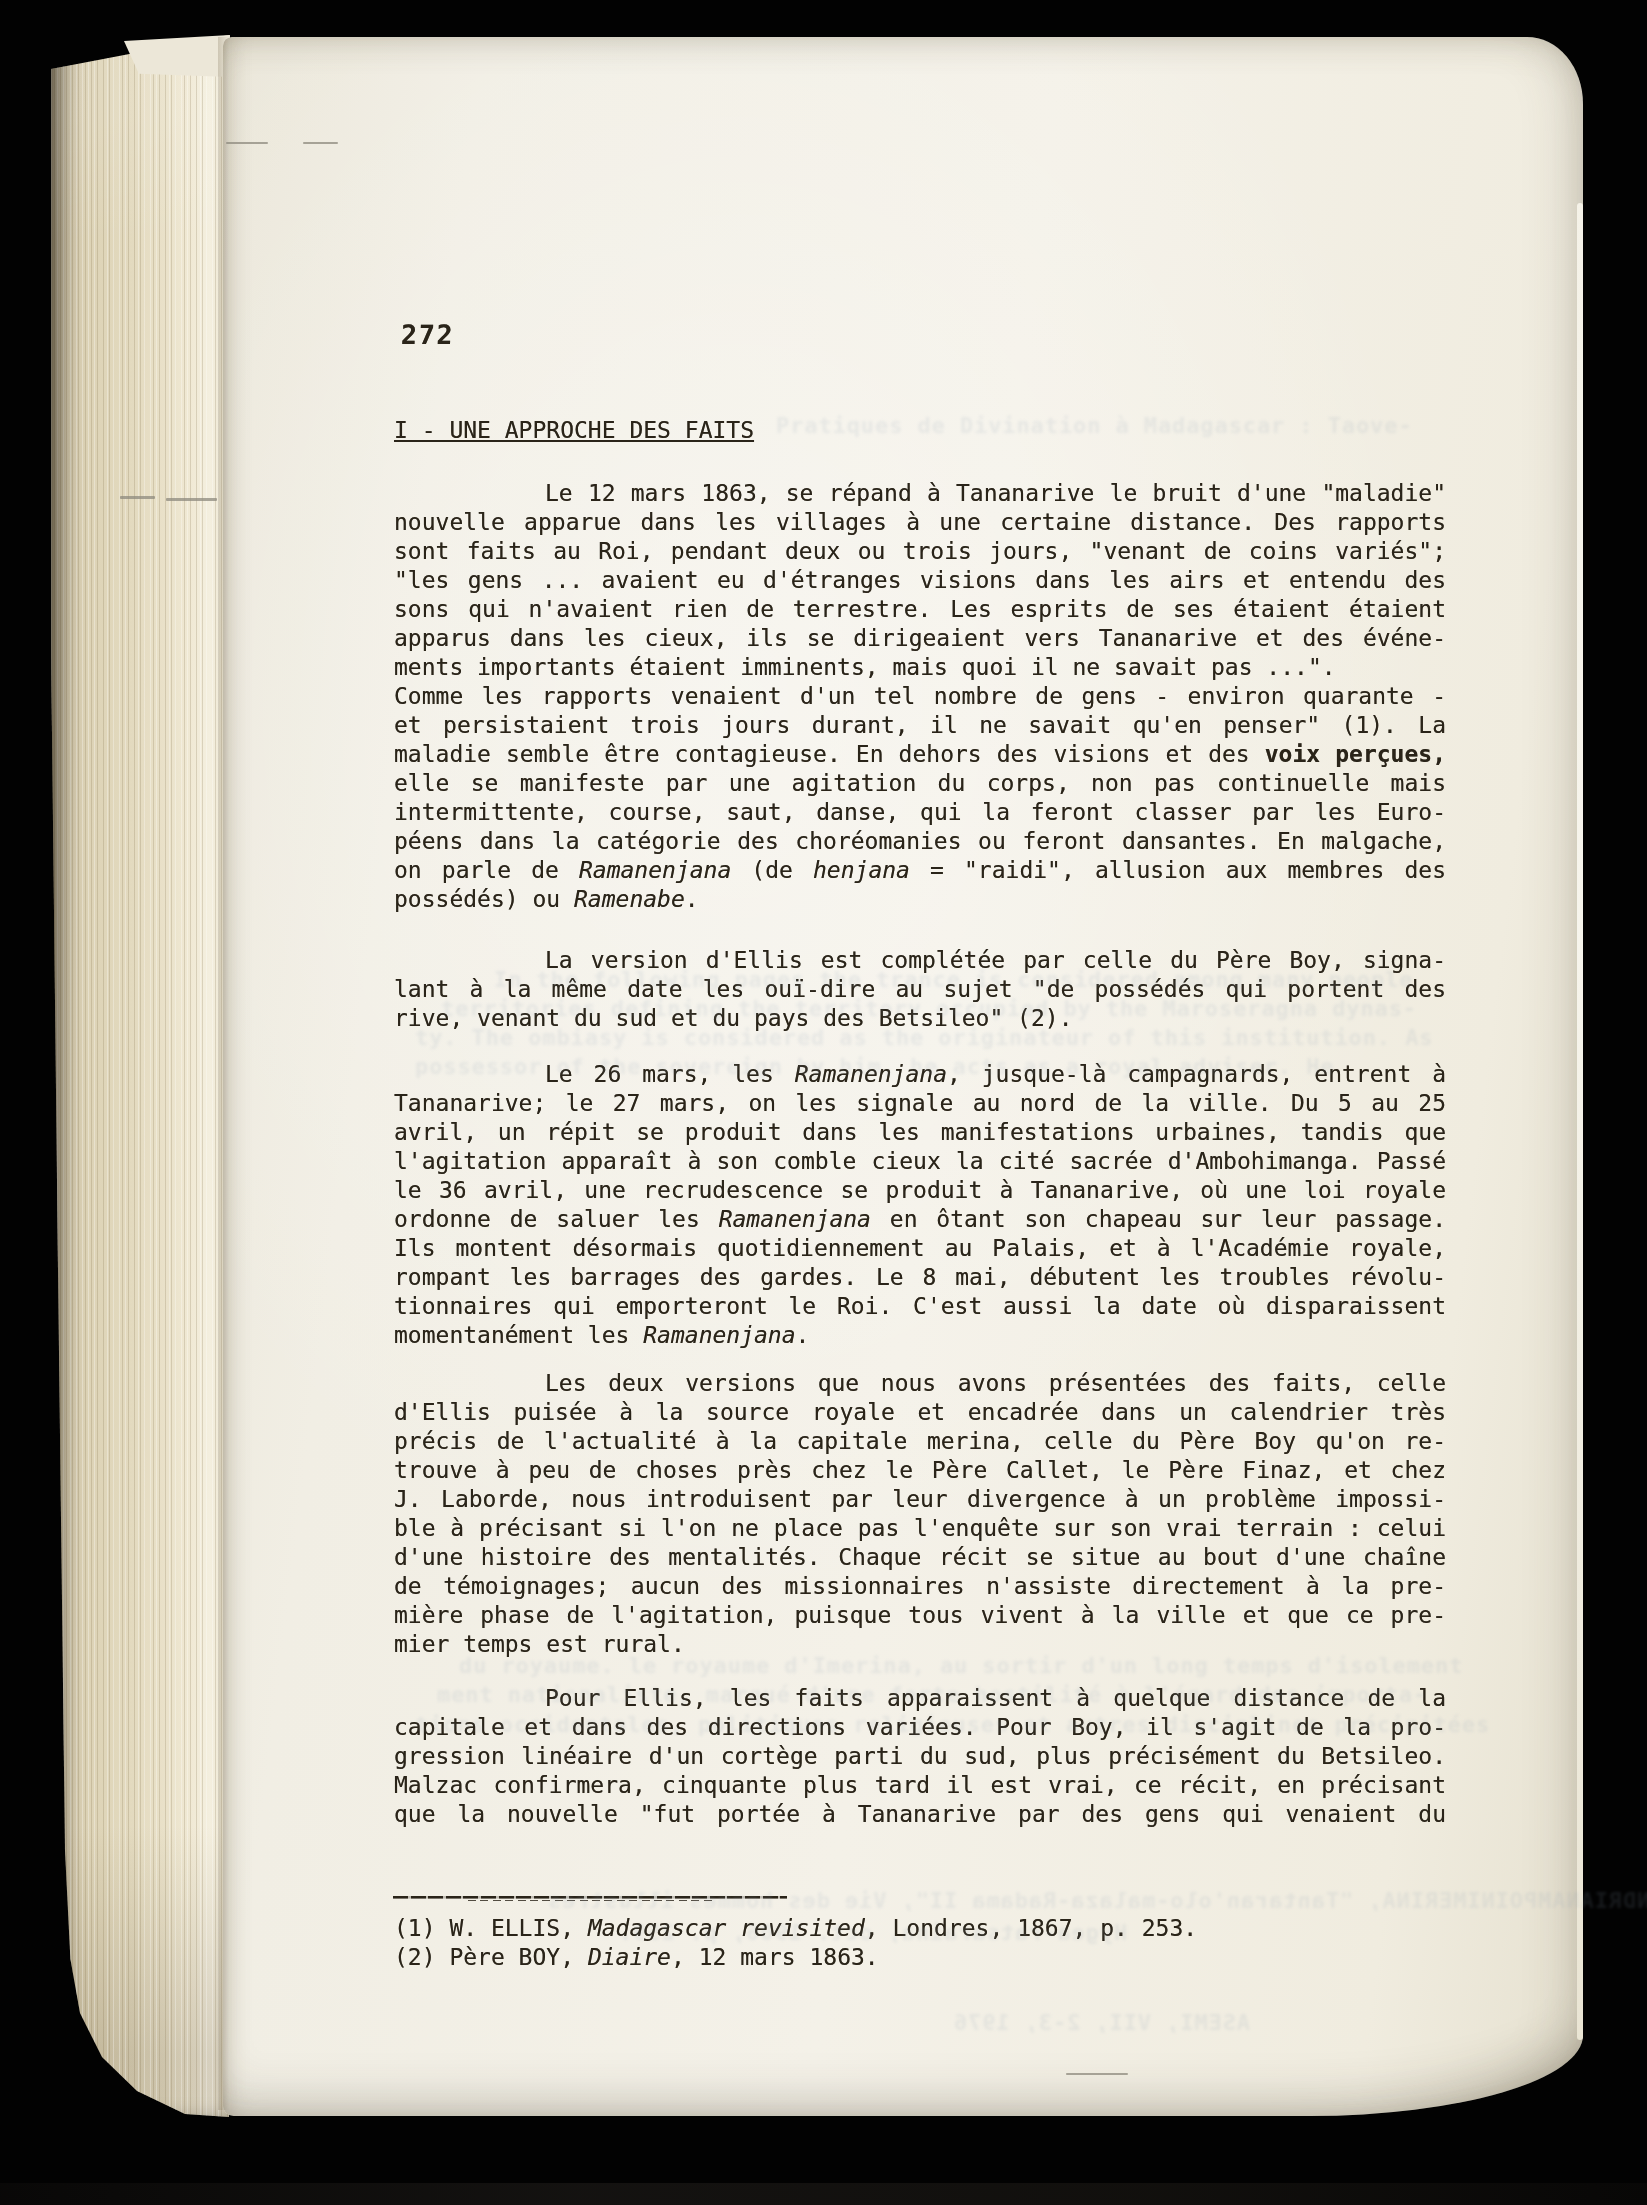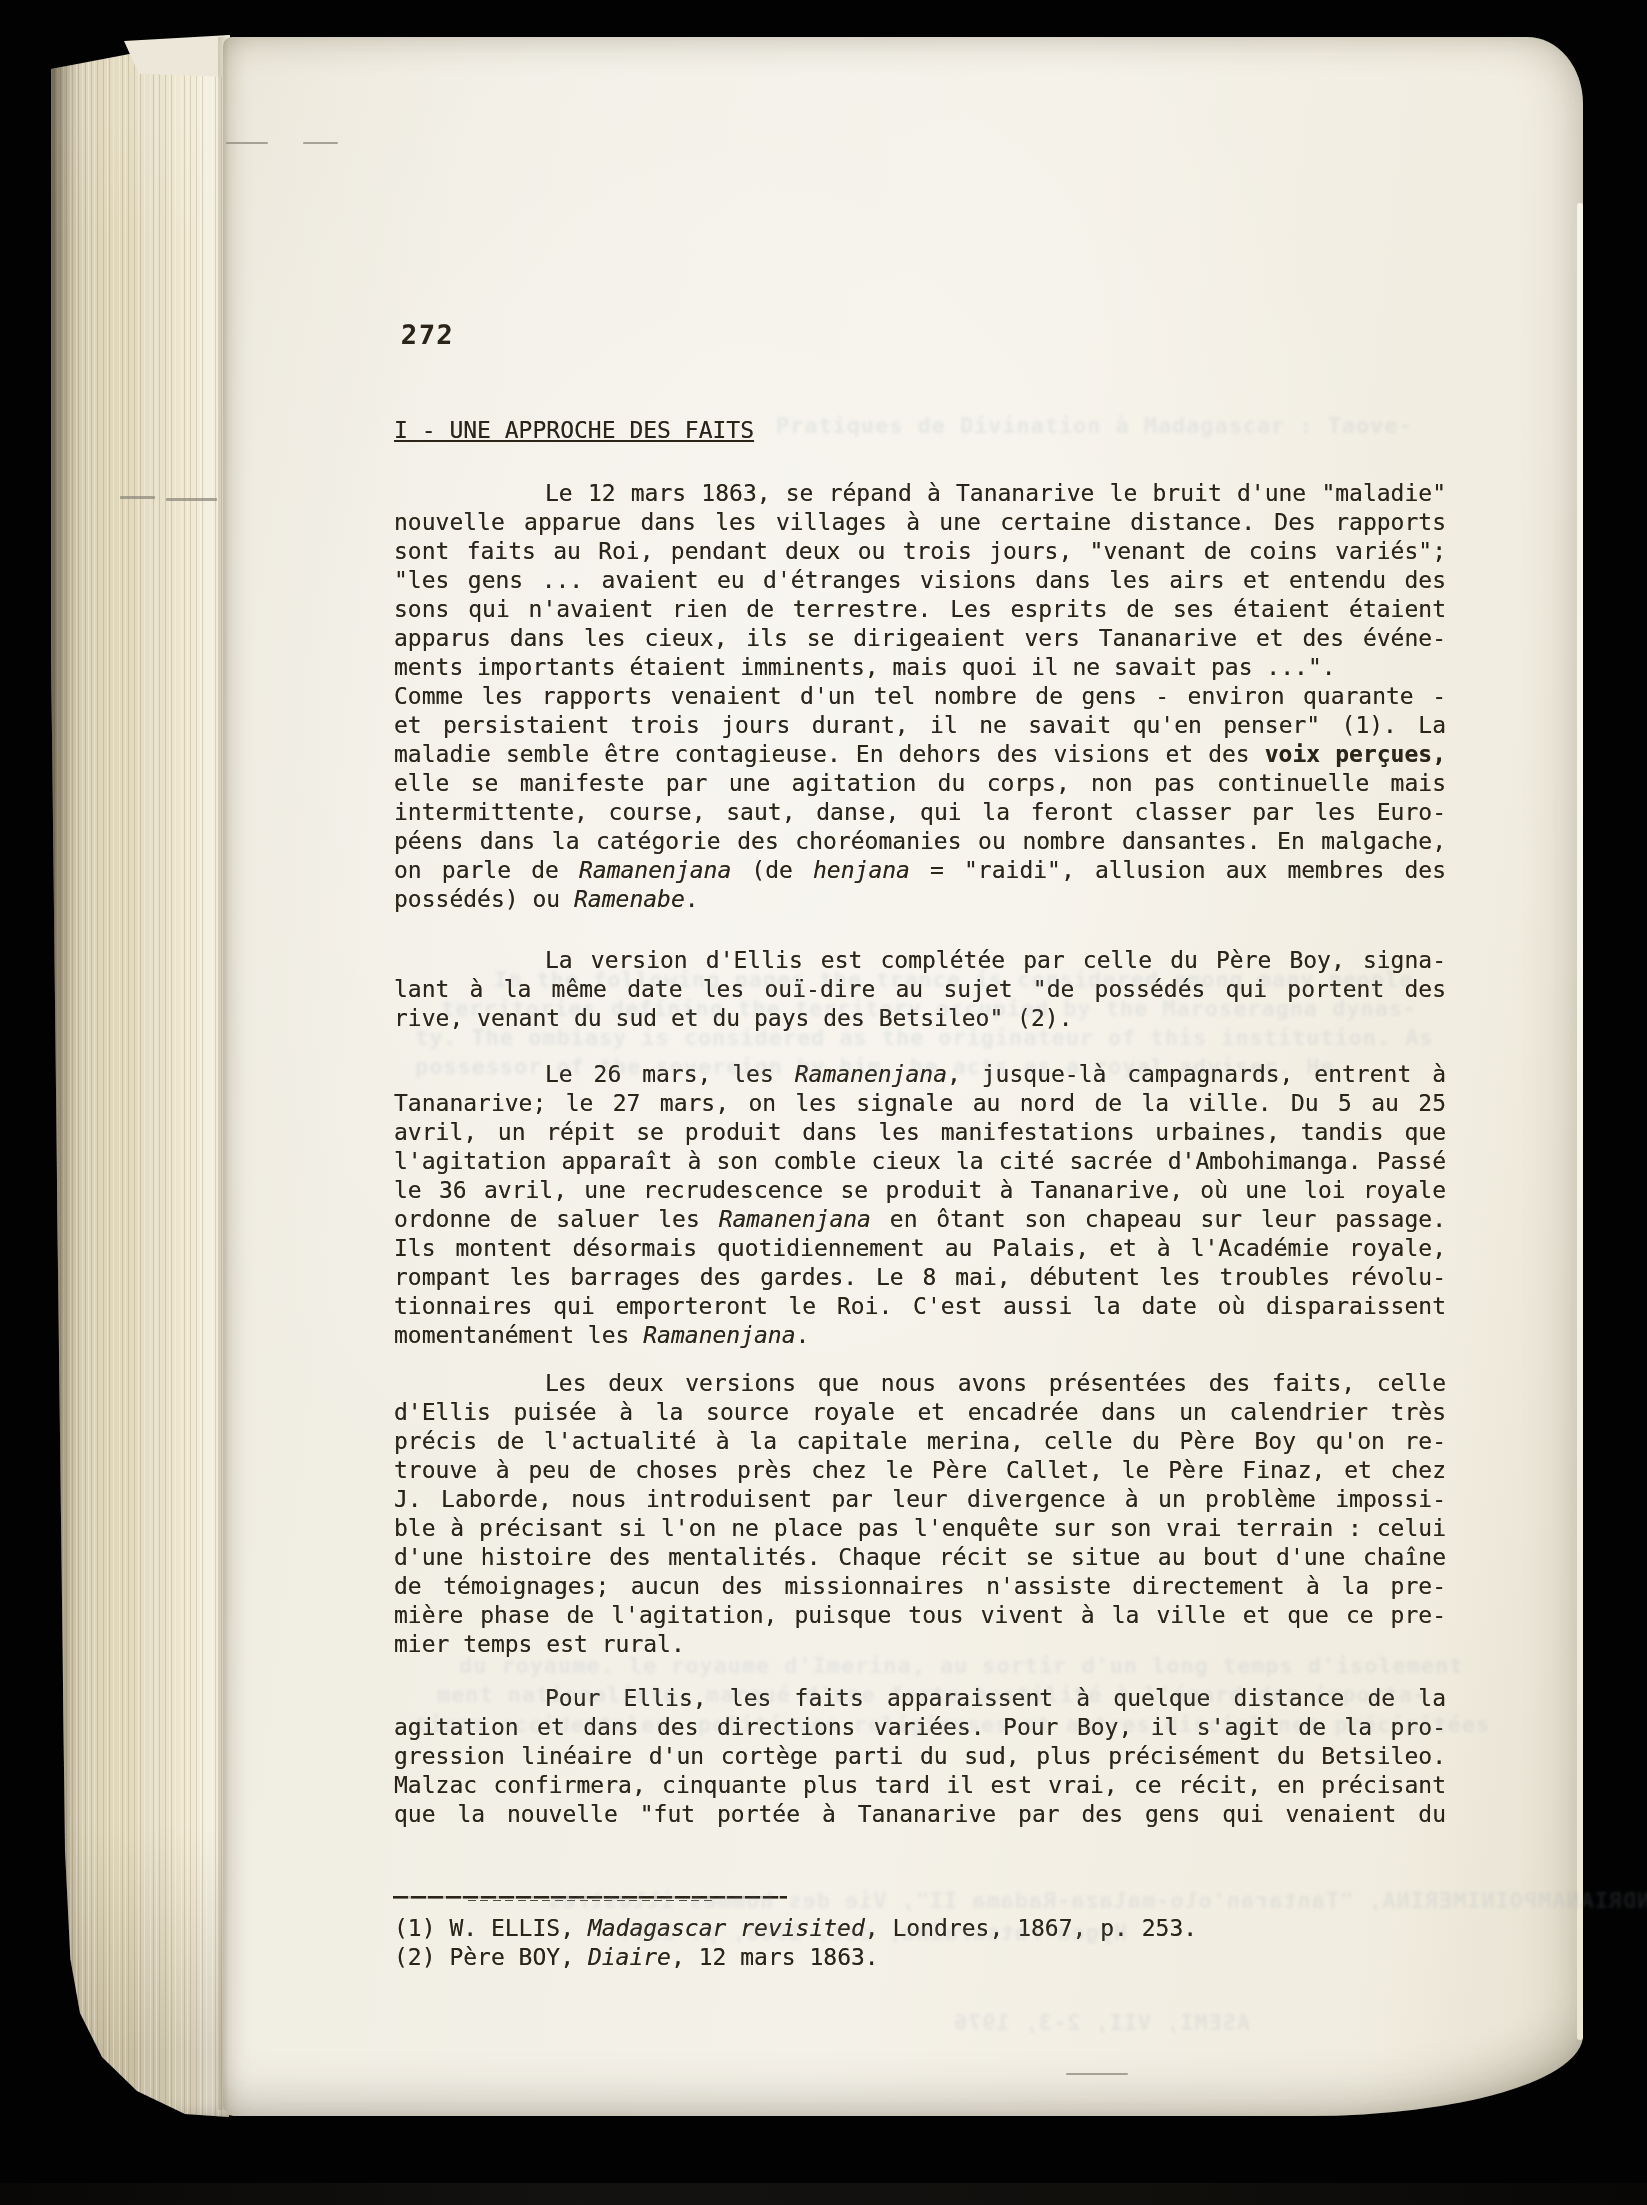--- a/index.html
+++ b/index.html
@@ -110,21 +110,21 @@
         <div class="line">sont faits au Roi, pendant deux ou trois jours, "venant de coins variés";</div>
         <div class="line">"les gens ... avaient eu d'étranges visions dans les airs et entendu des</div>
         <div class="line">sons qui n'avaient rien de terrestre. Les esprits de ses étaient étaient</div>
         <div class="line">apparus dans les cieux, ils se dirigeaient vers Tananarive et des événe-</div>
         <div class="line short">ments importants étaient imminents, mais quoi il ne savait pas ...".</div>
         <div class="line">Comme les rapports venaient d'un tel nombre de gens - environ quarante -</div>
         <div class="line">et persistaient trois jours durant, il ne savait qu'en penser" (1). La</div>
         <div class="line">maladie semble être contagieuse. En dehors des visions et des <span class="bd">voix perçues,</span></div>
         <div class="line">elle se manifeste par une agitation du corps, non pas continuelle mais</div>
         <div class="line">intermittente, course, saut, danse, qui la feront classer par les Euro-</div>
-        <div class="line">péens dans la catégorie des choréomanies ou nombre dansantes. En malgache,</div>
+        <div class="line">péens dans la catégorie des choréomanies ou feront dansantes. En malgache,</div>
         <div class="line">on parle de <span class="it">Ramanenjana</span> (de <span class="it">henjana</span> = "raidi", allusion aux membres des</div>
         <div class="line short">possédés) ou <span class="it">Ramenabe</span>.</div>
       </div>
       <div class="para" style="margin-bottom: 26.5px;">
         <div class="line indent">La version d'Ellis est complétée par celle du Père Boy, signa-</div>
         <div class="line">lant à la même date les ouï-dire au sujet "de possédés qui portent des</div>
         <div class="line short">rive, venant du sud et du pays des Betsileo" (2).</div>
       </div>
       <div class="para" style="margin-bottom: 19.4px;">
         <div class="line indent">Le 26 mars, les <span class="it">Ramanenjana</span>, jusque-là campagnards, entrent à</div>
@@ -145,21 +145,21 @@
         <div class="line">trouve à peu de choses près chez le Père Callet, le Père Finaz, et chez</div>
         <div class="line">J. Laborde, nous introduisent par leur divergence à un problème impossi-</div>
         <div class="line">ble à précisant si l'on ne place pas l'enquête sur son vrai terrain : celui</div>
         <div class="line">d'une histoire des mentalités. Chaque récit se situe au bout d'une chaîne</div>
         <div class="line">de témoignages; aucun des missionnaires n'assiste directement à la pre-</div>
         <div class="line">mière phase de l'agitation, puisque tous vivent à la ville et que ce pre-</div>
         <div class="line short">mier temps est rural.</div>
       </div>
       <div class="para" style="margin-bottom: 0px;">
         <div class="line indent">Pour Ellis, les faits apparaissent à quelque distance de la</div>
-        <div class="line">agitation et dans des directions variées. Pour Boy, il s'agit de la pro-</div>
+        <div class="line">capitale et dans des directions variées. Pour Boy, il s'agit de la pro-</div>
         <div class="line">gression linéaire d'un cortège parti du sud, plus précisément du Betsileo.</div>
         <div class="line">Malzac confirmera, cinquante plus tard il est vrai, ce récit, en précisant</div>
         <div class="line">que la nouvelle "fut portée à Tananarive par des gens qui venaient du</div>
       </div>
     </div>
 
   <div class="separator"></div>
 
   <div class="footnotes ink">
       <div class="line short">(1) W. ELLIS, <span class="it">Madagascar revisited</span>, Londres, 1867, p. 253.</div>

